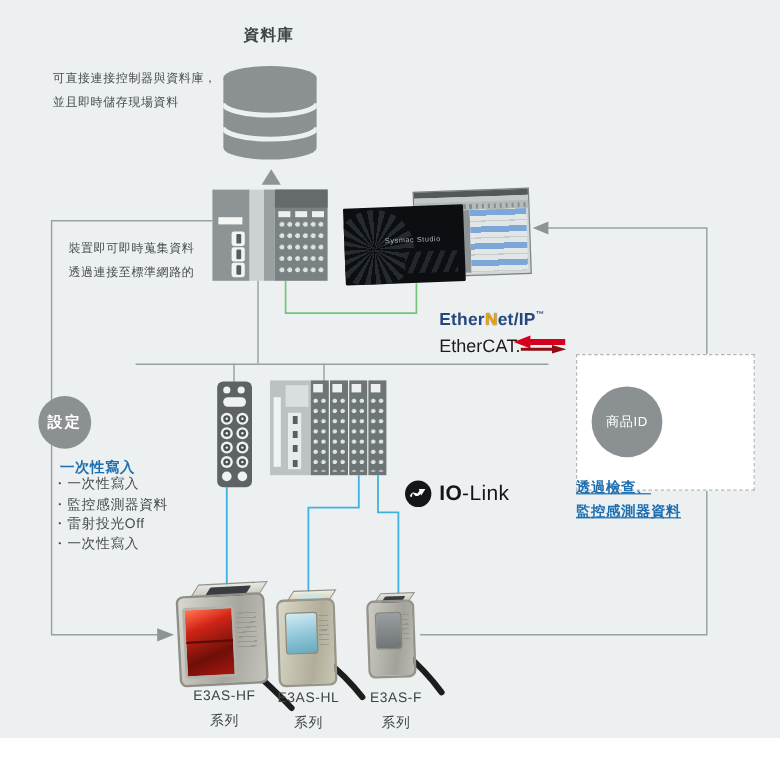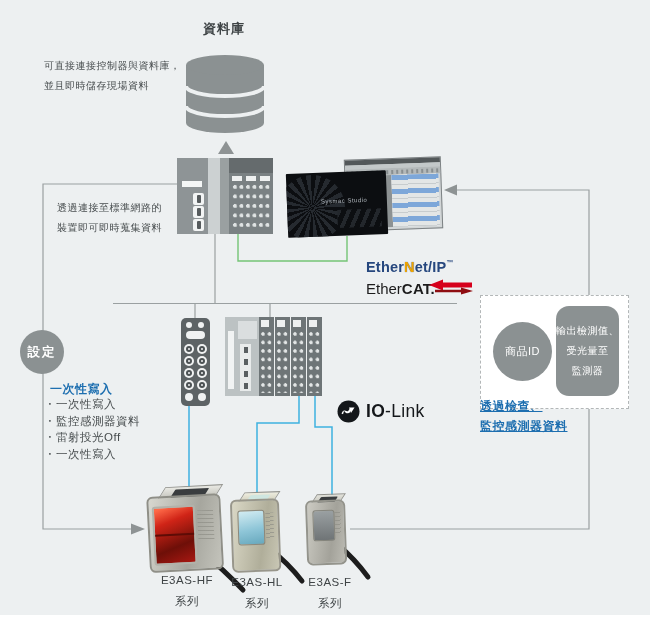--- a/index.html
+++ b/index.html
@@ -42,21 +42,21 @@
   .fan{position:absolute;left:-8px;top:2px;width:66px;height:66px;border-radius:50%;
     background:repeating-conic-gradient(#0c0e11 0deg 9deg,#2a2f35 9deg 18deg);opacity:.85;}
   .splash-label{position:absolute;left:34px;top:26px;font-size:6px;color:#aeb4ba;letter-spacing:.5px;}
   .chips{position:absolute;right:6px;bottom:8px;width:44px;height:18px;
     background:repeating-linear-gradient(115deg,#23272c 0 4px,#0c0e11 4px 9px);}
   
   .enip{left:366px;top:259px;font-size:14.5px;font-weight:bold;color:#26477e;letter-spacing:.2px;}
   .enip .n{color:#f0a500;text-shadow:0 0 1px #26477e;}
   .enip .tm{font-size:7px;vertical-align:top;}
   .ecat{left:366px;top:280px;font-size:15px;color:#1c1c1c;display:flex;align-items:center;}
-  .ecat b{font-weight:bold;letter-spacing:.2px;}
+  .ecat b{font-weight:normal;letter-spacing:.2px;}
   .ecat svg{margin-left:-6px;margin-top:-4px;}
   .iolink{left:337px;top:400px;display:flex;align-items:center;color:#14171a;}
   .iolink .txt{font-size:17.5px;margin-left:6px;letter-spacing:.3px;}
   .iolink .txt b{font-weight:bold;}
   
   .master{left:181px;top:318px;width:29px;height:88px;background:#5d6365;border-radius:5px;}
   .m-c{position:absolute;border-radius:50%;background:#f0f2f2;}
   .m-pill{position:absolute;left:5px;top:13px;width:19px;height:8px;border-radius:4px;background:#f0f2f2;}
   .m-ring{position:absolute;width:10px;height:10px;border-radius:50%;background:#f0f2f2;}
   .m-ring i{position:absolute;left:2px;top:2px;width:6px;height:6px;border-radius:50%;background:#4c5254;}
@@ -67,21 +67,21 @@
   .rk-slot{position:absolute;left:3px;top:14px;width:6px;height:58px;background:#f1f3f3;}
   .rk-cpu{position:absolute;left:13px;top:4px;width:19px;height:18px;background:#dadedf;}
   .rk-col{position:absolute;left:15px;top:27px;width:11px;height:47px;background:#e8ebeb;
     background-image:repeating-linear-gradient(180deg,rgba(0,0,0,0) 0 3px,#595f61 3px 9px,rgba(0,0,0,0) 9px 12px);background-size:4px 100%;background-position:3.5px 0;background-repeat:no-repeat;}
   .rk-mod{position:absolute;top:0;width:15px;height:79px;background:#6e7577;}
   .rk-mod .sq{position:absolute;left:2px;top:3px;width:8px;height:7px;background:#eef0f0;}
   .rk-mod .dots{position:absolute;left:1px;top:14px;width:13px;height:62px;
     background-image:radial-gradient(circle at 3px 3px,#e3e6e6 1.6px,rgba(0,0,0,0) 2px);background-size:6.5px 8.5px;}
   
   .gray-circle{border-radius:50%;background:#8b9192;color:#fff;display:flex;align-items:center;justify-content:center;}
-  .settings-circle{left:20px;top:330px;width:44px;height:44px;font-size:12.5px;font-weight:bold;letter-spacing:2px;}
+  .settings-circle{left:32px;top:330px;width:44px;height:44px;font-size:12.5px;font-weight:bold;letter-spacing:2px;}
   .dashed-box{left:480px;top:295px;width:147px;height:112px;background:#fff;border:1.5px dashed #b3b7b8;}
   .pid-circle{left:493px;top:322px;width:59px;height:59px;font-size:11px;letter-spacing:.5px;}
   .out-box{left:556px;top:306px;width:63px;height:90px;border-radius:13px;background:#8b9192;color:#fff;
     font-size:10px;line-height:20px;text-align:center;display:flex;flex-direction:column;justify-content:center;letter-spacing:.5px;}
   
   .write-items{left:44px;top:396px;font-size:11.5px;line-height:16.5px;color:#474c4e;letter-spacing:.5px;}
   
   .sensor{transform-origin:center;}
   .s-top{position:absolute;transform:skewX(-35deg);background:linear-gradient(#e9e9e3,#b6b6ae);border:1px solid #90908a;}
   .s-top i{display:block;margin:2px auto 0;width:60%;height:55%;background:#3a3d3f;border-radius:1px;}
@@ -155,22 +155,22 @@
     <div class="ctl-right">
       <div class="ctl-top"></div>
       <div class="ctl-led" style="left:3px;"></div>
       <div class="ctl-led" style="left:17px;"></div>
       <div class="ctl-led" style="left:31px;"></div>
       <div class="ctl-dots"></div>
     </div>
   </div>
 
   <div class="abs note z2" style="left:57px;top:198px;">
+    <div>裝置即可即時蒐集資料</div>
     <div>透過連接至標準網路的</div>
-    <div>裝置即可即時蒐集資料</div>
   </div>
 
   <div class="abs win-back z2">
     <div class="wb-title"></div>
     <div class="wb-menu"></div>
     <div class="wb-tool"></div>
     <div class="wb-left"></div>
     <div class="wb-mid"></div>
     <div class="wb-right"></div>
   </div>
@@ -278,25 +278,20 @@
       <circle cx="11.5" cy="11.5" r="11" fill="#14171a"></circle>
       <path d="M5.5,14 C8,7.5 10,16.5 13.5,9.5" fill="none" stroke="#fff" stroke-width="2.2"></path>
       <polygon points="12,7.5 17.5,7.5 14,13" fill="#fff"></polygon>
       <polygon points="5.5,16.5 10.5,15 7,10.8" fill="#14171a"></polygon>
     </svg>
     <span class="txt"><b>IO</b><span>-Link</span></span>
   </div>
 
   <div class="abs dashed-box z2"></div>
   <div class="abs gray-circle pid-circle z2">商品ID</div>
-  <div class="abs out-box z2">
-    <div>輸出檢測值、</div>
-    <div>受光量至</div>
-    <div>監測器</div>
-  </div>
   <div class="abs blue-note z2" style="left:480px;top:396px;text-decoration:underline;">
     <div>透過檢查、</div>
     <div>監控感測器資料</div>
   </div>
 
   <div class="abs sensor z2" style="left:148px;top:486px;width:80px;height:90px;transform:rotate(-3deg);">
     <div class="s-top" style="left:14px;top:0;width:56px;height:14px;">
         <i></i>
       </div>
     <div class="s-body" style="left:0;top:9px;width:70px;height:72px;background:linear-gradient(105deg,#d8d8d0,#a6a69e 60%,#c4c4bc);">

